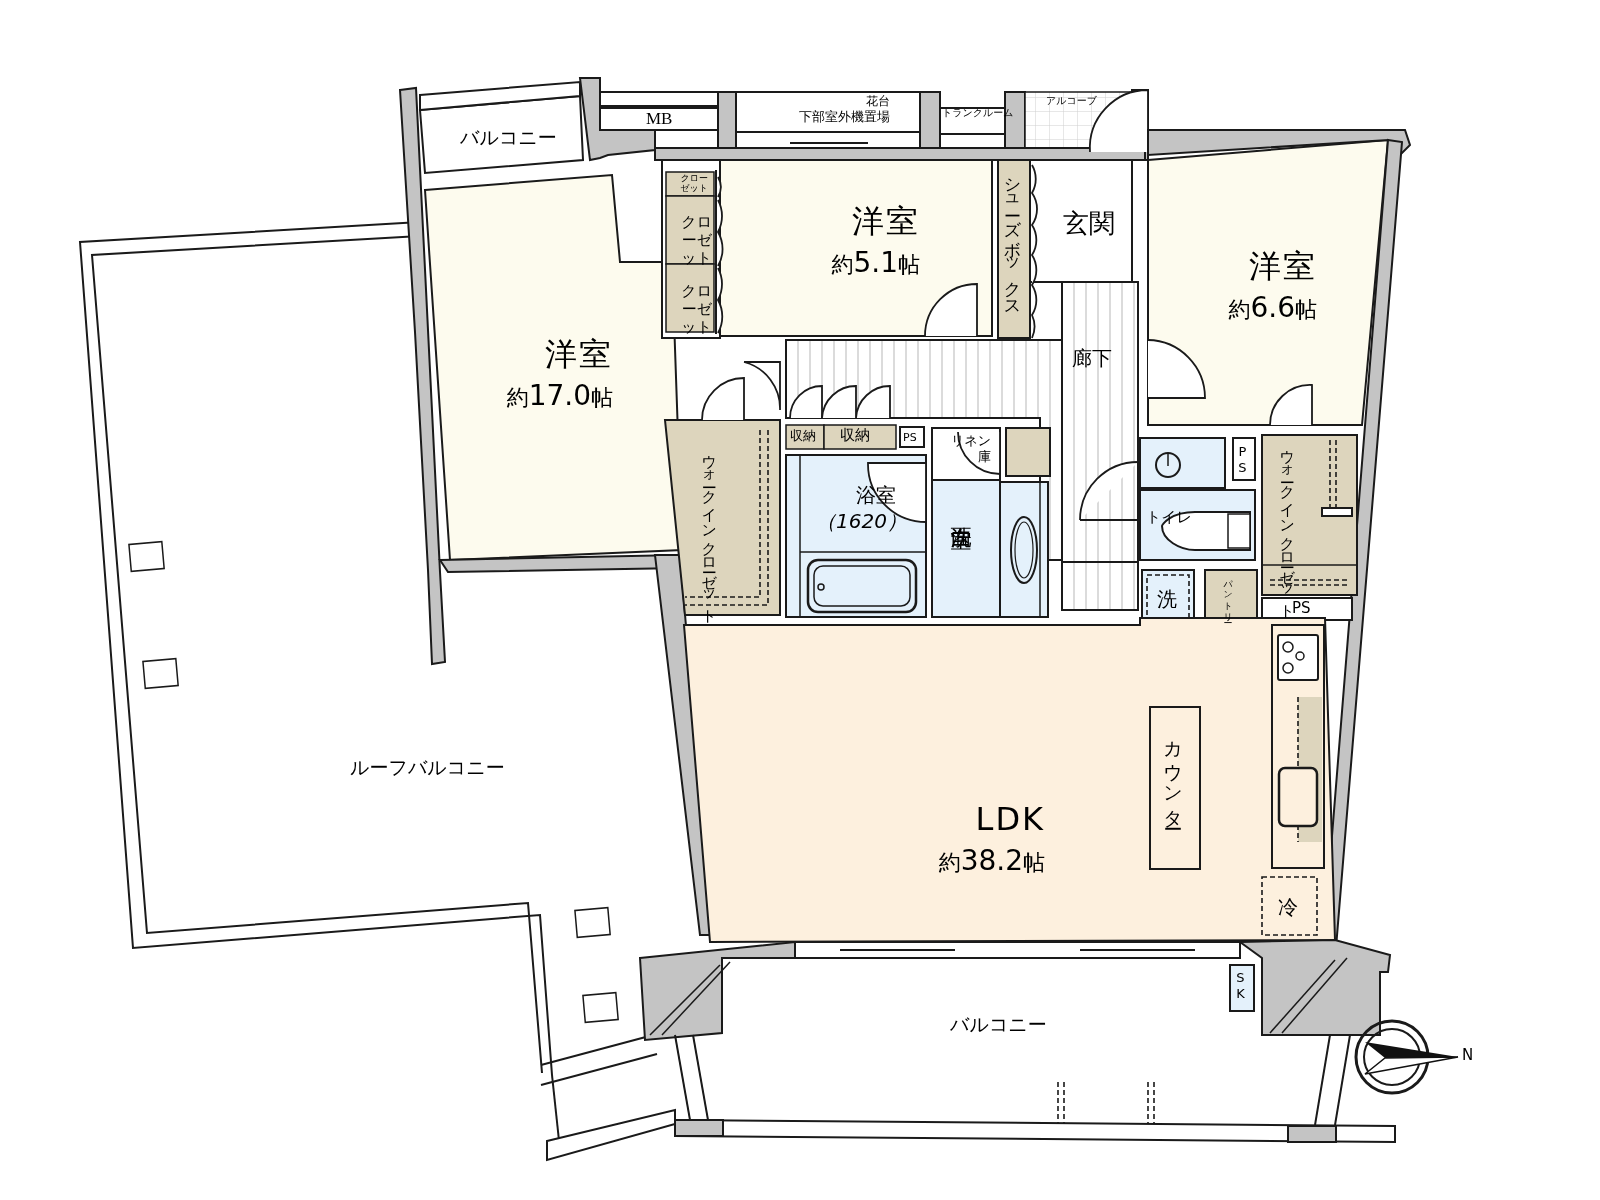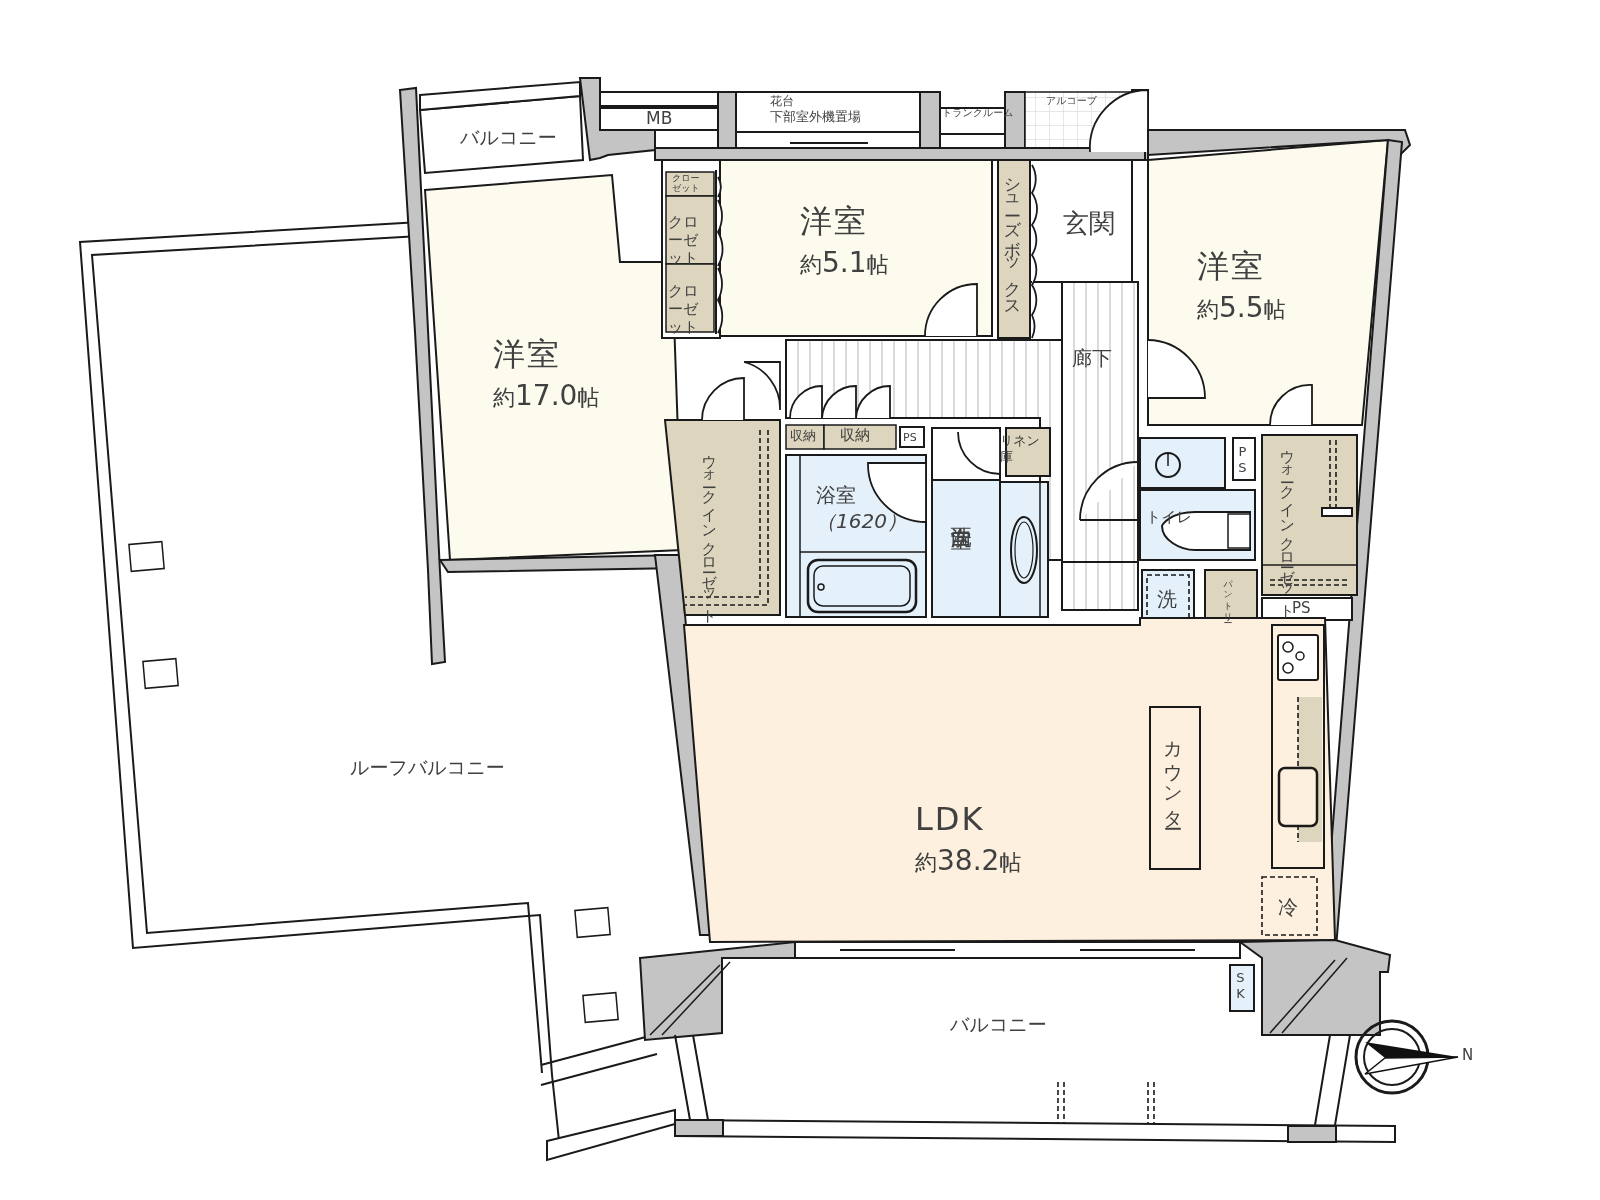--- a/index.html
+++ b/index.html
@@ -5,21 +5,21 @@
   html, body { margin: 0; padding: 0; background: #ffffff; }
   body { width: 1600px; height: 1200px; position: relative; overflow: hidden;
          font-family: "DejaVu Sans", "Liberation Sans", sans-serif; }
   #plan { position: absolute; left: 0; top: 0; width: 1600px; height: 1200px; }
   .wall { fill: #c4c4c4; stroke: #1a1a1a; stroke-width: 2; }
   .outline { fill: none; stroke: #1a1a1a; stroke-width: 2; }
   .thin { fill: none; stroke: #1a1a1a; stroke-width: 1.5; }
   .white { fill: #ffffff; stroke: #1a1a1a; stroke-width: 2; }
   .door { fill: #ffffff; stroke: #1a1a1a; stroke-width: 1.8; }
   .dash { fill: none; stroke: #1a1a1a; stroke-width: 1.6; stroke-dasharray: 5 3; }
-  .lbl { position: absolute; color: #404040; white-space: nowrap; line-height: 1; text-align: left; }
+  .lbl { position: absolute; color: #000000; white-space: nowrap; line-height: 1; text-align: right; }
   .room-name { font-size: 32px; letter-spacing: 2px; }
   .room-area { font-size: 22px; }
   .room-area .num { font-size: 28px; }
   .lbl-md { font-size: 20px; }
   .lbl-sm { font-size: 15px; }
   .lbl-xs { font-size: 11px; }
   .vert { writing-mode: vertical-rl; text-orientation: upright; letter-spacing: 1px; }
   .vert2 { writing-mode: vertical-rl; text-orientation: upright; line-height: 1.15; }
 </style>
 </head>
@@ -209,21 +209,21 @@
 <div class="lbl" style="left:800px;top:205px;width:120px;">
   <div class="room-name">洋室</div>
   <div class="room-area" style="margin-top:12px;">
     <span>約</span><span class="num">5.1</span><span>帖</span>
   </div>
 </div>
 
 <div class="lbl" style="left:1197px;top:250px;width:120px;">
   <div class="room-name">洋室</div>
   <div class="room-area" style="margin-top:12px;">
-    <span>約</span><span class="num">5.5</span><span>帖</span>
+    <span>約</span><span class="num">6.6</span><span>帖</span>
   </div>
 </div>
 
 <div class="lbl" style="left:915px;top:755px;width:130px;margin-top:48px;">
   <div class="room-name">LDK</div>
   <div class="room-area" style="margin-top:12px;">
     <span>約</span><span class="num">38.2</span><span>帖</span>
   </div>
 </div>
 
@@ -238,24 +238,24 @@
 <div class="lbl lbl-sm" style="left:1146px;top:510px;">トイレ</div>
 
 <div class="lbl lbl-xs vert2" style="left:672px;top:173px;font-size:9px;writing-mode:horizontal-tb;width:36px;white-space:normal;">クローゼット</div>
 <div class="lbl lbl-sm" style="left:668px;top:213px;width:44px;white-space:normal;line-height:1.2;">クローゼット</div>
 <div class="lbl lbl-sm" style="left:668px;top:282px;width:44px;white-space:normal;line-height:1.2;">クローゼット</div>
 <div class="lbl lbl-sm vert" style="left:1004px;top:166px;font-size:17px;">シューズボックス</div>
 <div class="lbl lbl-sm vert2" style="left:700px;top:445px;height:112px;">ウォークインクローゼット</div>
 <div class="lbl lbl-sm vert2" style="left:1278px;top:440px;height:102px;">ウォークインクローゼット</div>
 <div class="lbl lbl-sm" style="left:790px;top:429px;font-size:13px;">収納</div>
 <div class="lbl lbl-sm" style="left:840px;top:428px;">収納</div>
-<div class="lbl lbl-sm" style="left:1000px;top:433px;width:40px;white-space:normal;font-size:13px;line-height:1.2;">リネン庫</div>
+<div class="lbl lbl-sm" style="left:951px;top:433px;width:40px;white-space:normal;font-size:13px;line-height:1.2;">リネン庫</div>
 <div class="lbl lbl-xs vert" style="left:1223px;top:573px;font-size:9px;">パントリー</div>
 
-<div class="lbl lbl-md" style="left:646px;top:110px;font-size:17px;">MB</div>
+<div class="lbl lbl-md" style="left:646px;top:110px;font-size:17px;font-family:Liberation Serif, serif;">MB</div>
 <div class="lbl lbl-xs" style="left:903px;top:432px;">PS</div>
 <div class="lbl lbl-sm vert" style="left:1236px;top:444px;font-size:13px;">PS</div>
 <div class="lbl lbl-sm" style="left:1292px;top:601px;">PS</div>
 <div class="lbl lbl-md" style="left:1157px;top:589px;">洗</div>
 <div class="lbl lbl-md" style="left:1278px;top:897px;">冷</div>
 <div class="lbl lbl-sm vert" style="left:1234px;top:970px;font-size:13px;">SK</div>
 <div class="lbl lbl-md vert" style="left:1164px;top:728px;font-size:19px;">カウンター</div>
 <div class="lbl lbl-xs" style="left:942px;top:108px;font-size:10px;">トランクルーム</div>
 <div class="lbl lbl-xs" style="left:1046px;top:96px;font-size:10px;">アルコーブ</div>
 <div class="lbl lbl-sm" style="left:770px;top:95px;width:120px;">

